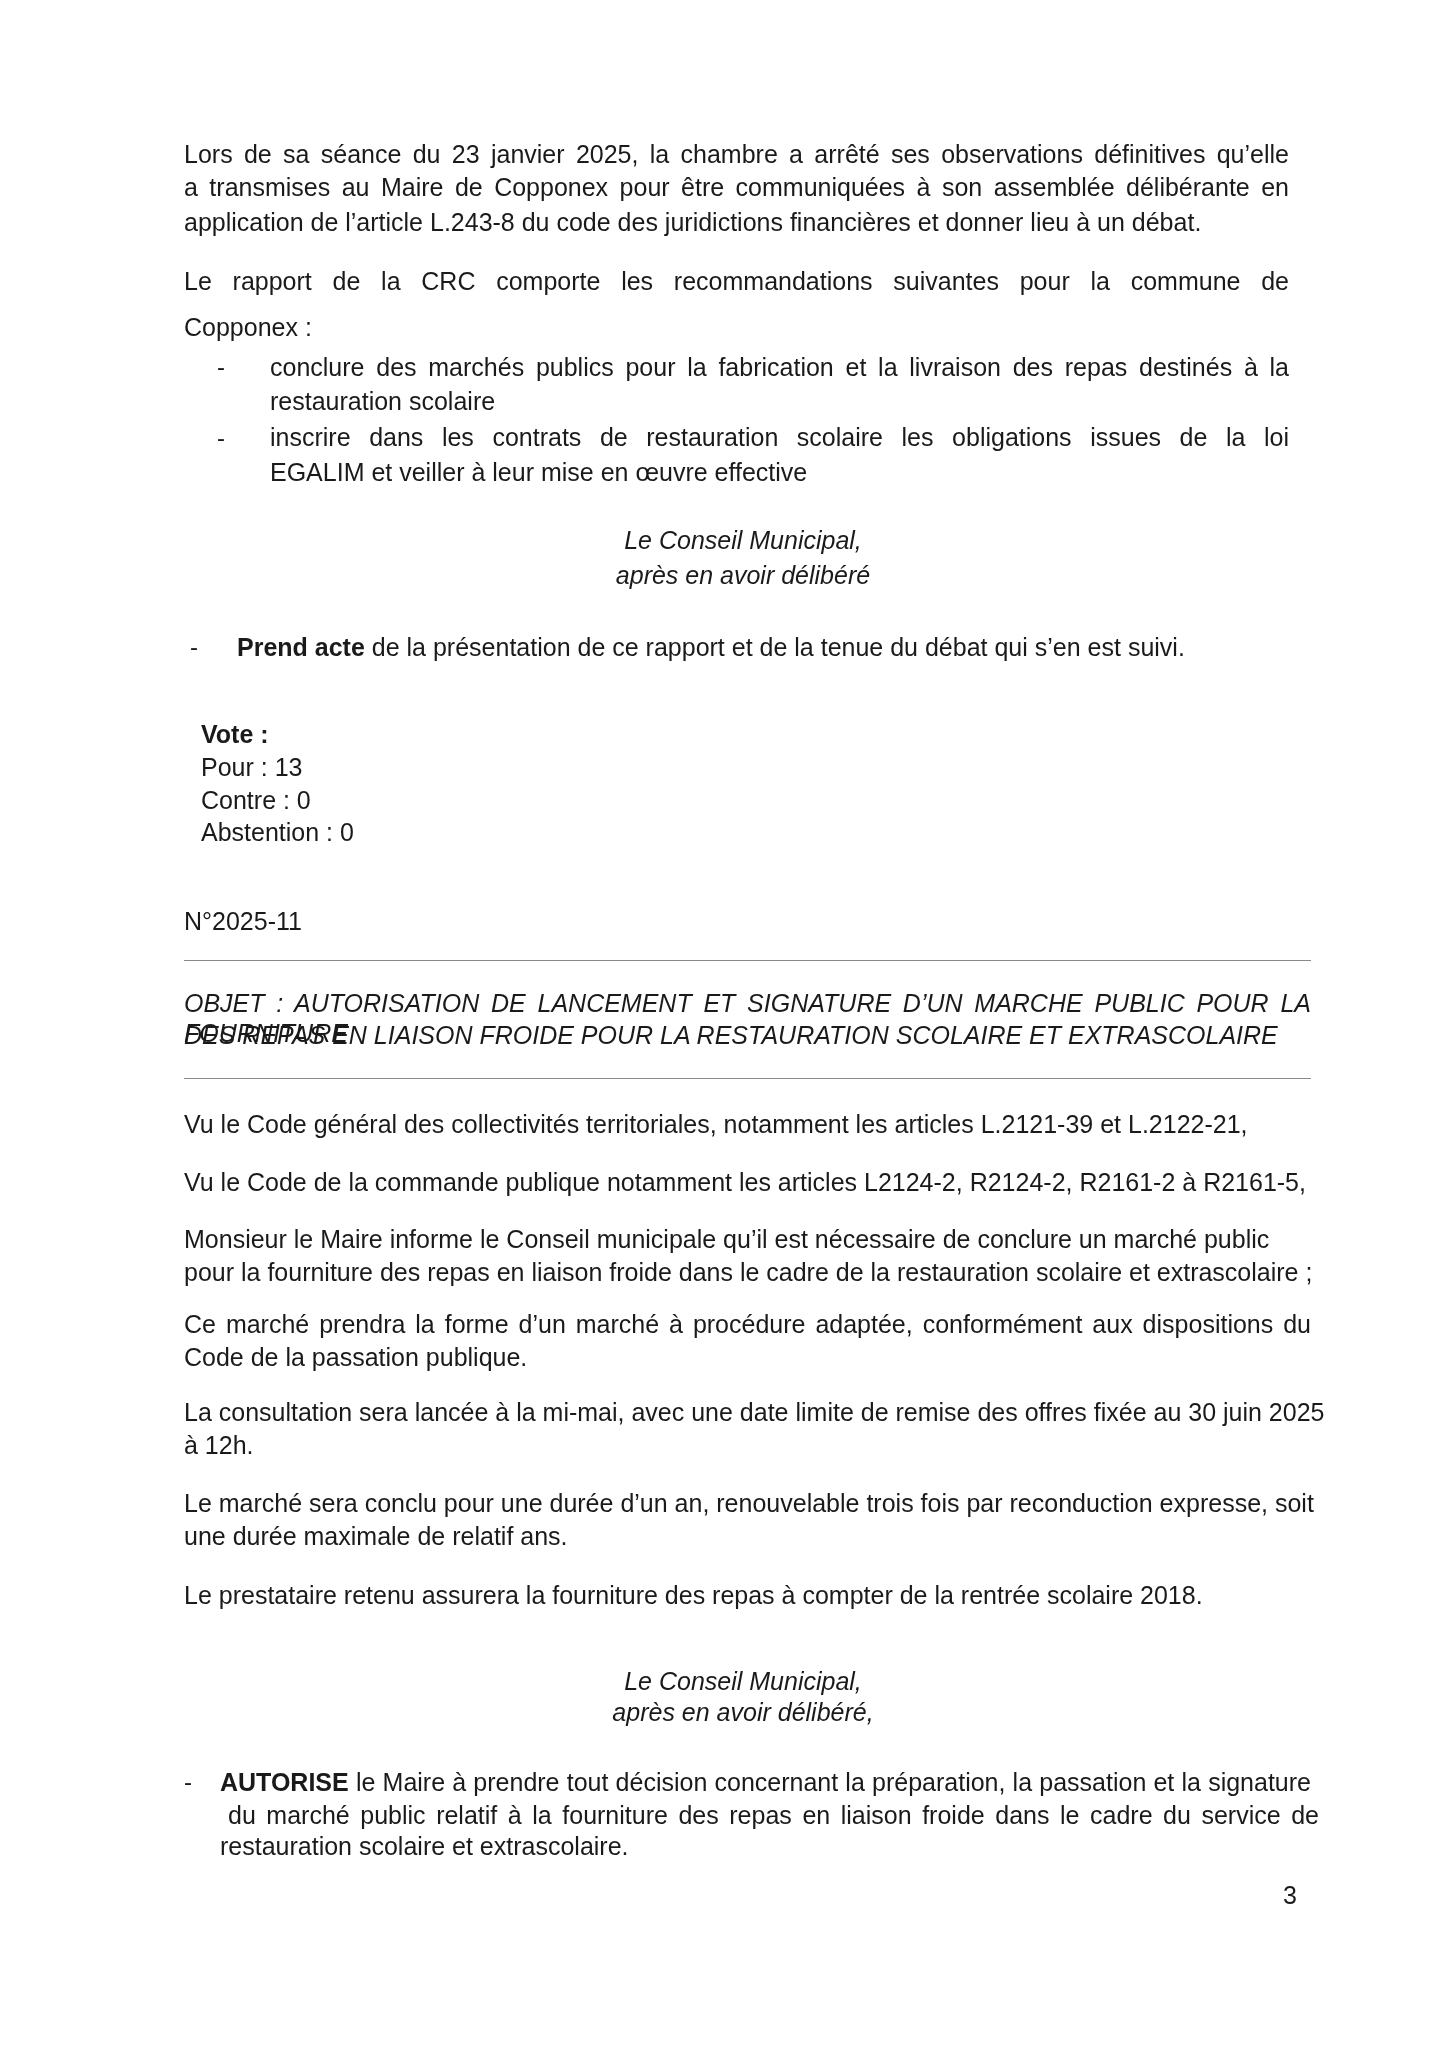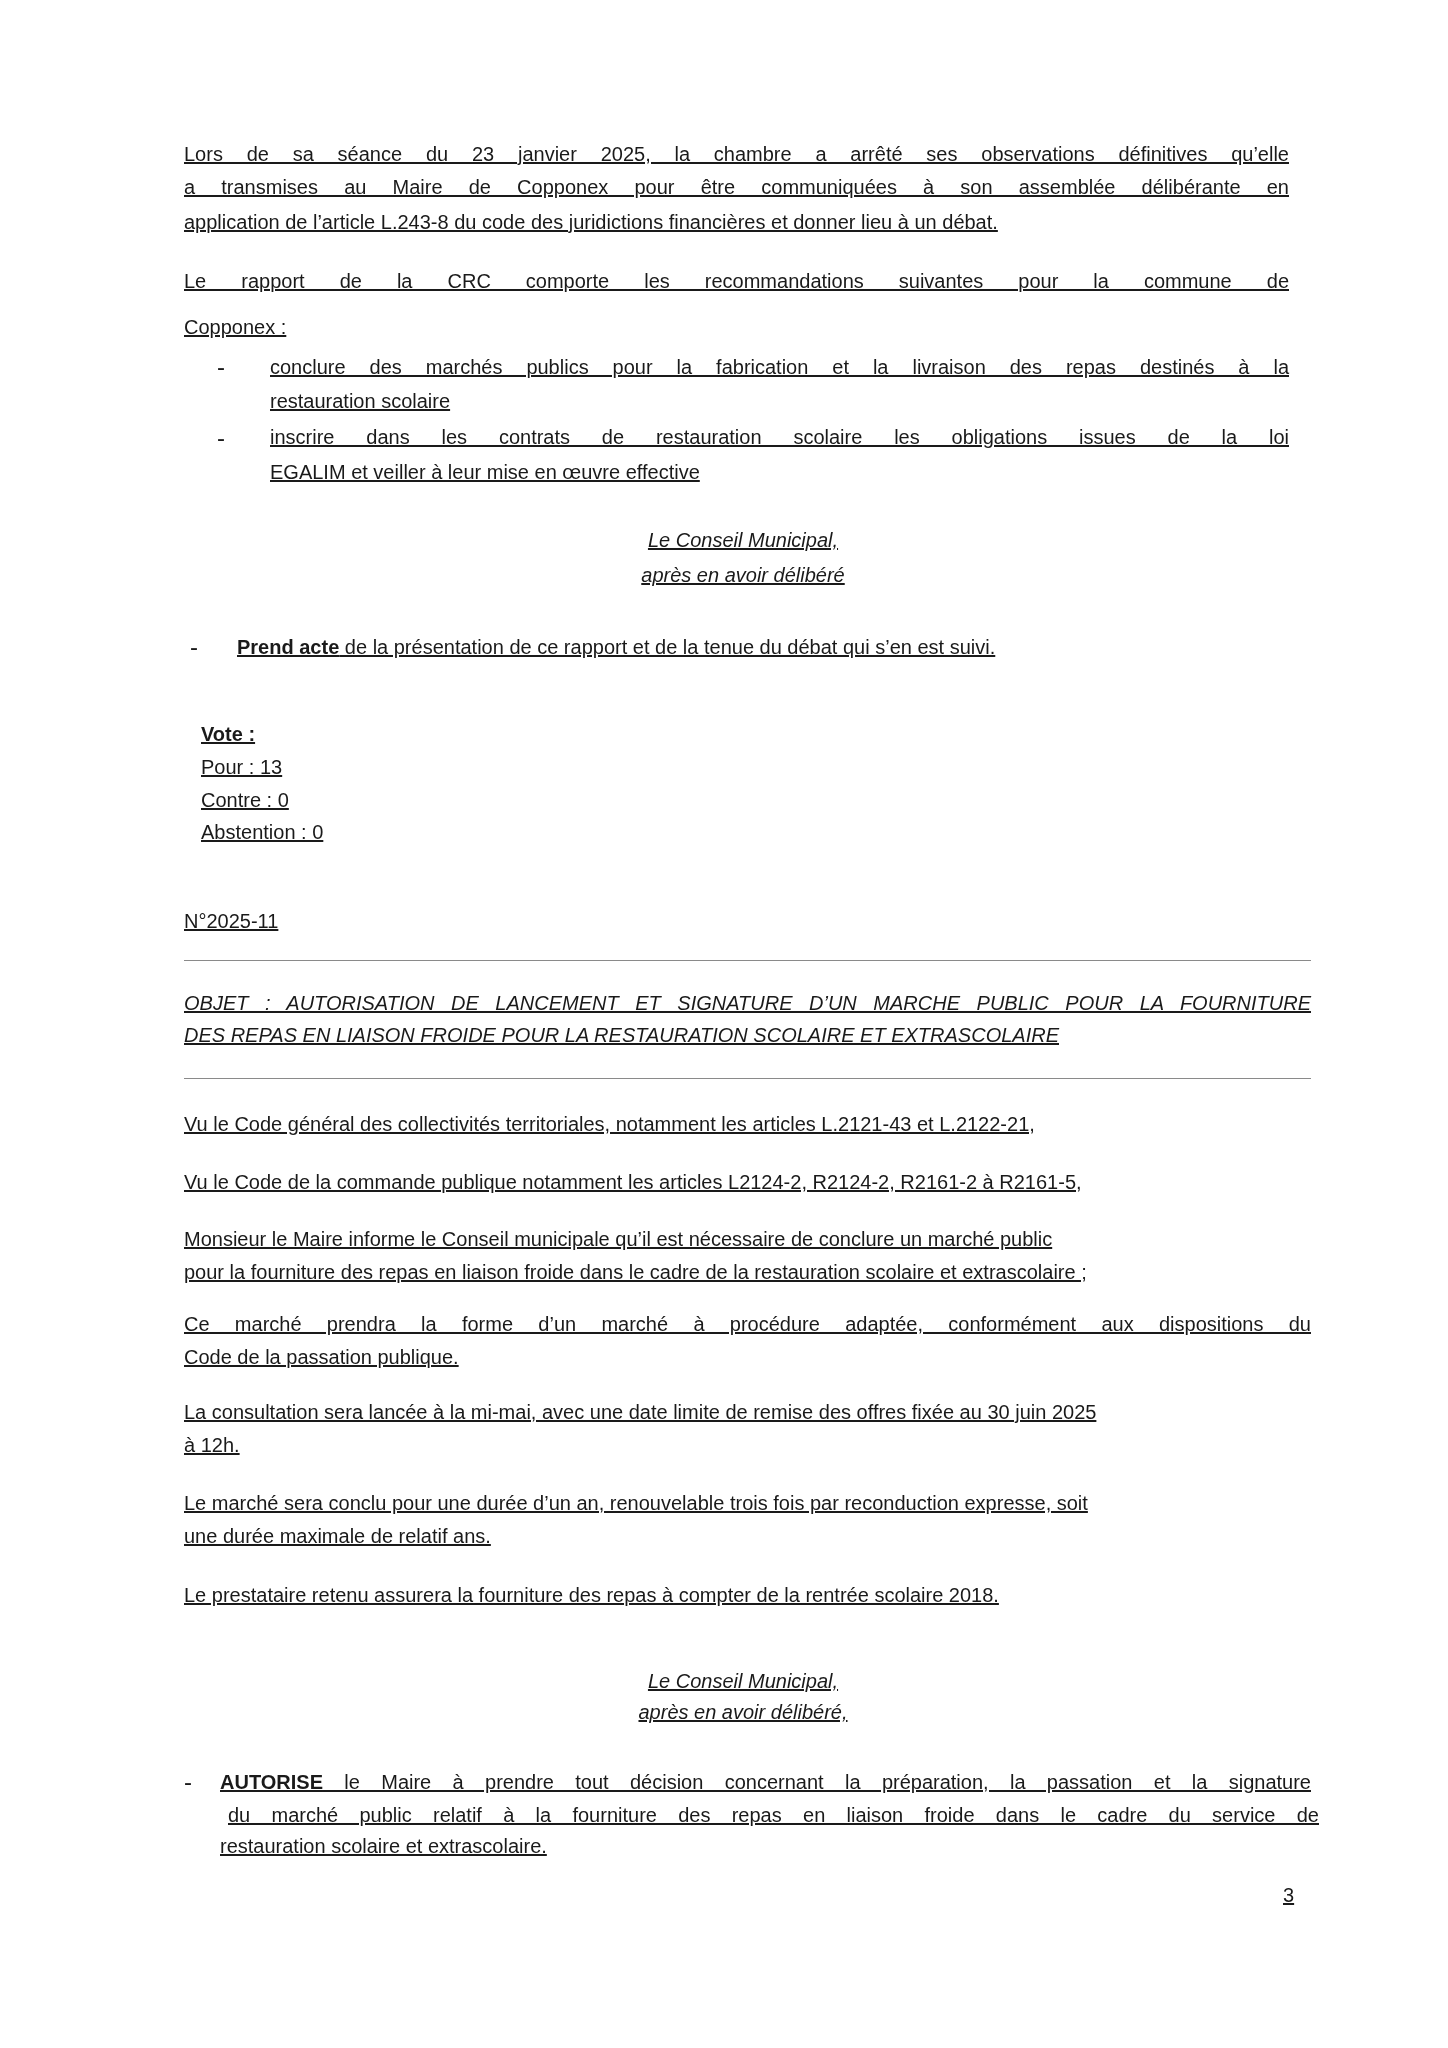--- a/index.html
+++ b/index.html
@@ -1,18 +1,18 @@
 <!DOCTYPE html>
 <html><head>
 <meta charset="utf-8">
 <style>
   html, body { margin:0; padding:0; background:#fff; }
   body { width:1448px; height:2048px; position:relative; overflow:hidden;
          font-family:"Liberation Sans Narrow","Liberation Sans", sans-serif; color:#1a1a1a; }
-  .ln { position:absolute; white-space:nowrap; font-size:20px; line-height:30px; transform-origin:left center;text-decoration:underline; }
+  .ln { position:absolute; white-space:nowrap; font-size:25px; line-height:30px; transform-origin:left center; }
   .just { left:184px; width:1105px; text-align:justify; text-align-last:justify; white-space:normal; }
   .it { font-style:italic; }
   .b { font-weight:bold; }
   .center { left:0; width:1486px; text-align:center; }
   .rule { position:absolute; left:184px; width:1127px; height:0; border-top:1.5px solid #8a8a8a; }
   .dash { position:absolute; font-size:24px; line-height:30px; }
 </style>
 </head>
 <body>
 
@@ -41,21 +41,21 @@
 <div class="ln" style="top:785px;left:201px">Contre : 0</div>
 <div class="ln" style="top:817px;left:201px">Abstention : 0</div>
 
 <div class="ln" style="top:906px;left:184px">N°2025-11</div>
 
 <div class="rule" style="top:960px"></div>
 <div class="ln it just" style="top:988px;width:1127px">OBJET : AUTORISATION DE LANCEMENT ET SIGNATURE D’UN MARCHE PUBLIC POUR LA FOURNITURE</div>
 <div class="ln it" style="top:1020px;left:184px">DES REPAS EN LIAISON FROIDE POUR LA RESTAURATION SCOLAIRE ET EXTRASCOLAIRE</div>
 <div class="rule" style="top:1078px"></div>
 
-<div class="ln" style="top:1109px;left:184px">Vu le Code général des collectivités territoriales, notamment les articles L.2121-43 et L.2122-21,</div>
+<div class="ln" style="top:1109px;left:184px">Vu le Code général des collectivités territoriales, notamment les articles L.2121-39 et L.2122-21,</div>
 <div class="ln" style="top:1167px;left:184px">Vu le Code de la commande publique notamment les articles L2124-2, R2124-2, R2161-2 à R2161-5,</div>
 <div class="ln" style="top:1224px;left:184px">Monsieur le Maire informe le Conseil municipale qu’il est nécessaire de conclure un marché public</div>
 <div class="ln" style="top:1257px;left:184px">pour la fourniture des repas en liaison froide dans le cadre de la restauration scolaire et extrascolaire ;</div>
 <div class="ln just" style="top:1309px;width:1127px">Ce marché prendra la forme d’un marché à procédure adaptée, conformément aux dispositions du</div>
 <div class="ln" style="top:1342px;left:184px">Code de la passation publique.</div>
 <div class="ln" style="top:1397px;left:184px">La consultation sera lancée à la mi-mai, avec une date limite de remise des offres fixée au 30 juin 2025</div>
 <div class="ln" style="top:1430px;left:184px">à 12h.</div>
 <div class="ln" style="top:1488px;left:184px">Le marché sera conclu pour une durée d’un an, renouvelable trois fois par reconduction expresse, soit</div>
 <div class="ln" style="top:1521px;left:184px">une durée maximale de relatif ans.</div>
 <div class="ln" style="top:1580px;left:184px">Le prestataire retenu assurera la fourniture des repas à compter de la rentrée scolaire 2018.</div>

